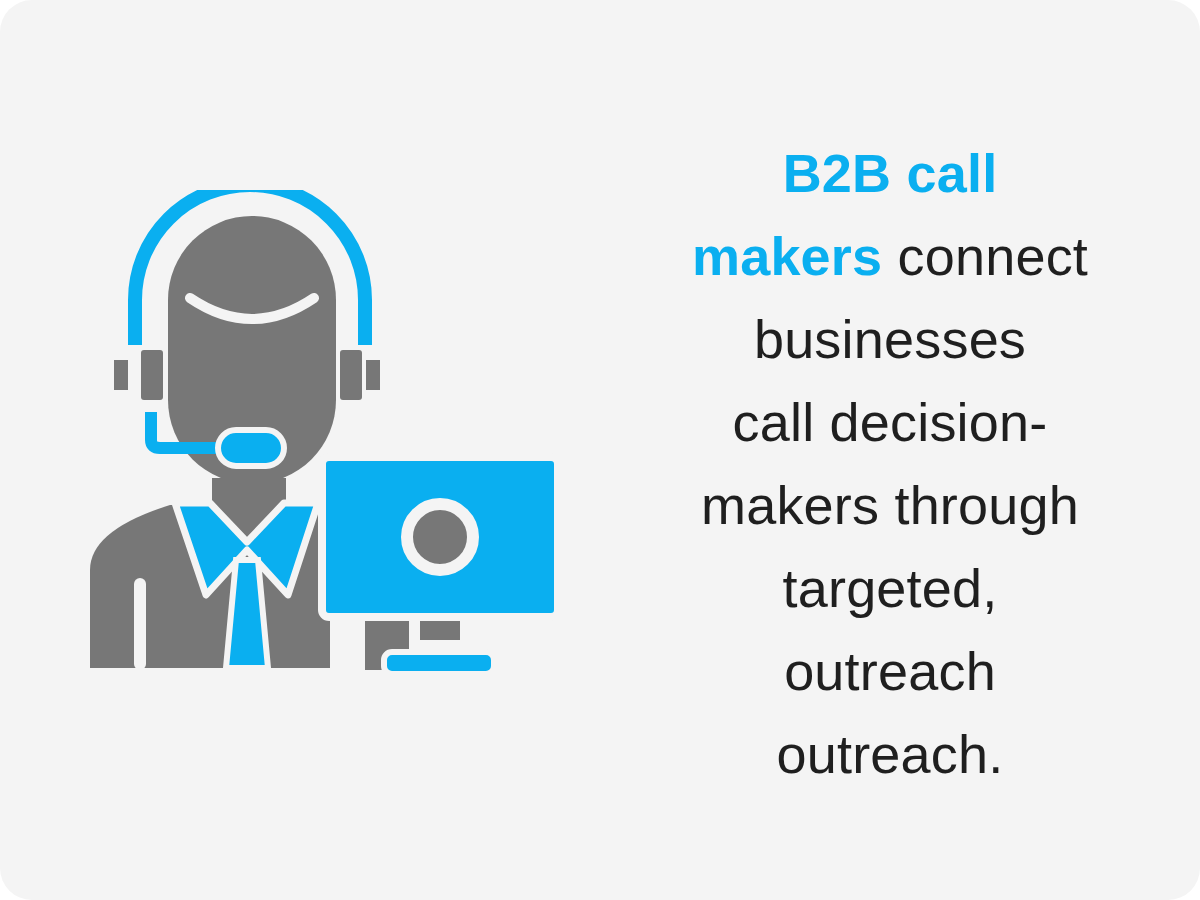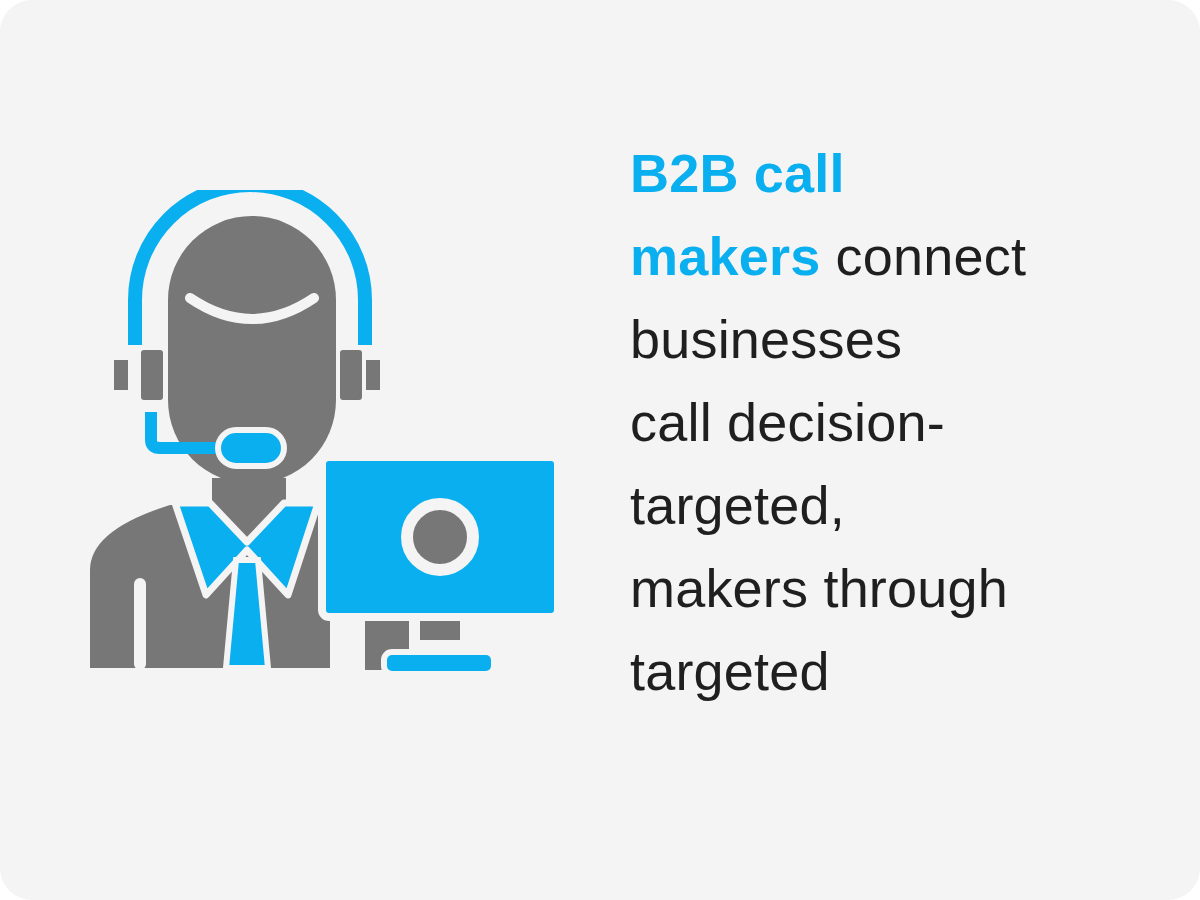--- a/index.html
+++ b/index.html
@@ -9,21 +9,21 @@
     background: #f4f4f4; border-radius: 32px; overflow: hidden;
   }
   .illustration { position: absolute; left: 80px; top: 190px; width: 490px; height: 490px; }
   .headline {
     position: absolute; left: 630px; top: 132px; width: 520px;
     font-family: "Liberation Sans", sans-serif;
     font-size: 54px; line-height: 83px; color: #1f1f1f;
     letter-spacing: 0.2px;
   }
   .hl { color: #0aaff0; font-weight: bold; }
-  .line { display: block; white-space: nowrap; }
+  .line { display: block; white-space: nowrap; text-align: center; }
 </style>
 </head>
 <body>
 
 <div class="card">
 
   <svg class="illustration" viewBox="80 190 490 490" xmlns="http://www.w3.org/2000/svg">
 
     <path d="M135,345 L135,300 A112,112 0 0 1 365,300 L365,345" fill="none" stroke="#0aaff0" stroke-width="14" stroke-linecap="butt"></path>
 
@@ -55,17 +55,18 @@
 
     <rect x="322" y="457" width="236" height="160" rx="7" fill="#0aaff0" stroke="#f4f4f4" stroke-width="8"></rect>
     <circle cx="440" cy="537" r="33" fill="#777777" stroke="#f4f4f4" stroke-width="12"></circle>
   </svg>
 
   <div class="headline">
     <span class="line"><span class="hl">B2B call</span><span></span></span>
     <span class="line"><span class="hl">makers</span><span> connect</span></span>
     <span class="line"><span class="hl"></span><span>businesses</span></span>
     <span class="line"><span class="hl"></span><span>call decision-</span></span>
+    <span class="line"><span class="hl"></span><span>makers through</span></span>
     <span class="line"><span class="hl"></span><span>targeted,</span></span>
-    <span class="line"><span class="hl"></span><span>makers through</span></span>
-    <span class="line"><span class="hl"></span><span>targeted</span></span>
+    <span class="line"><span class="hl"></span><span>outreach</span></span>
+    <span class="line"><span class="hl"></span><span>outreach.</span></span>
   </div>
 </div>
 
 </body></html>

